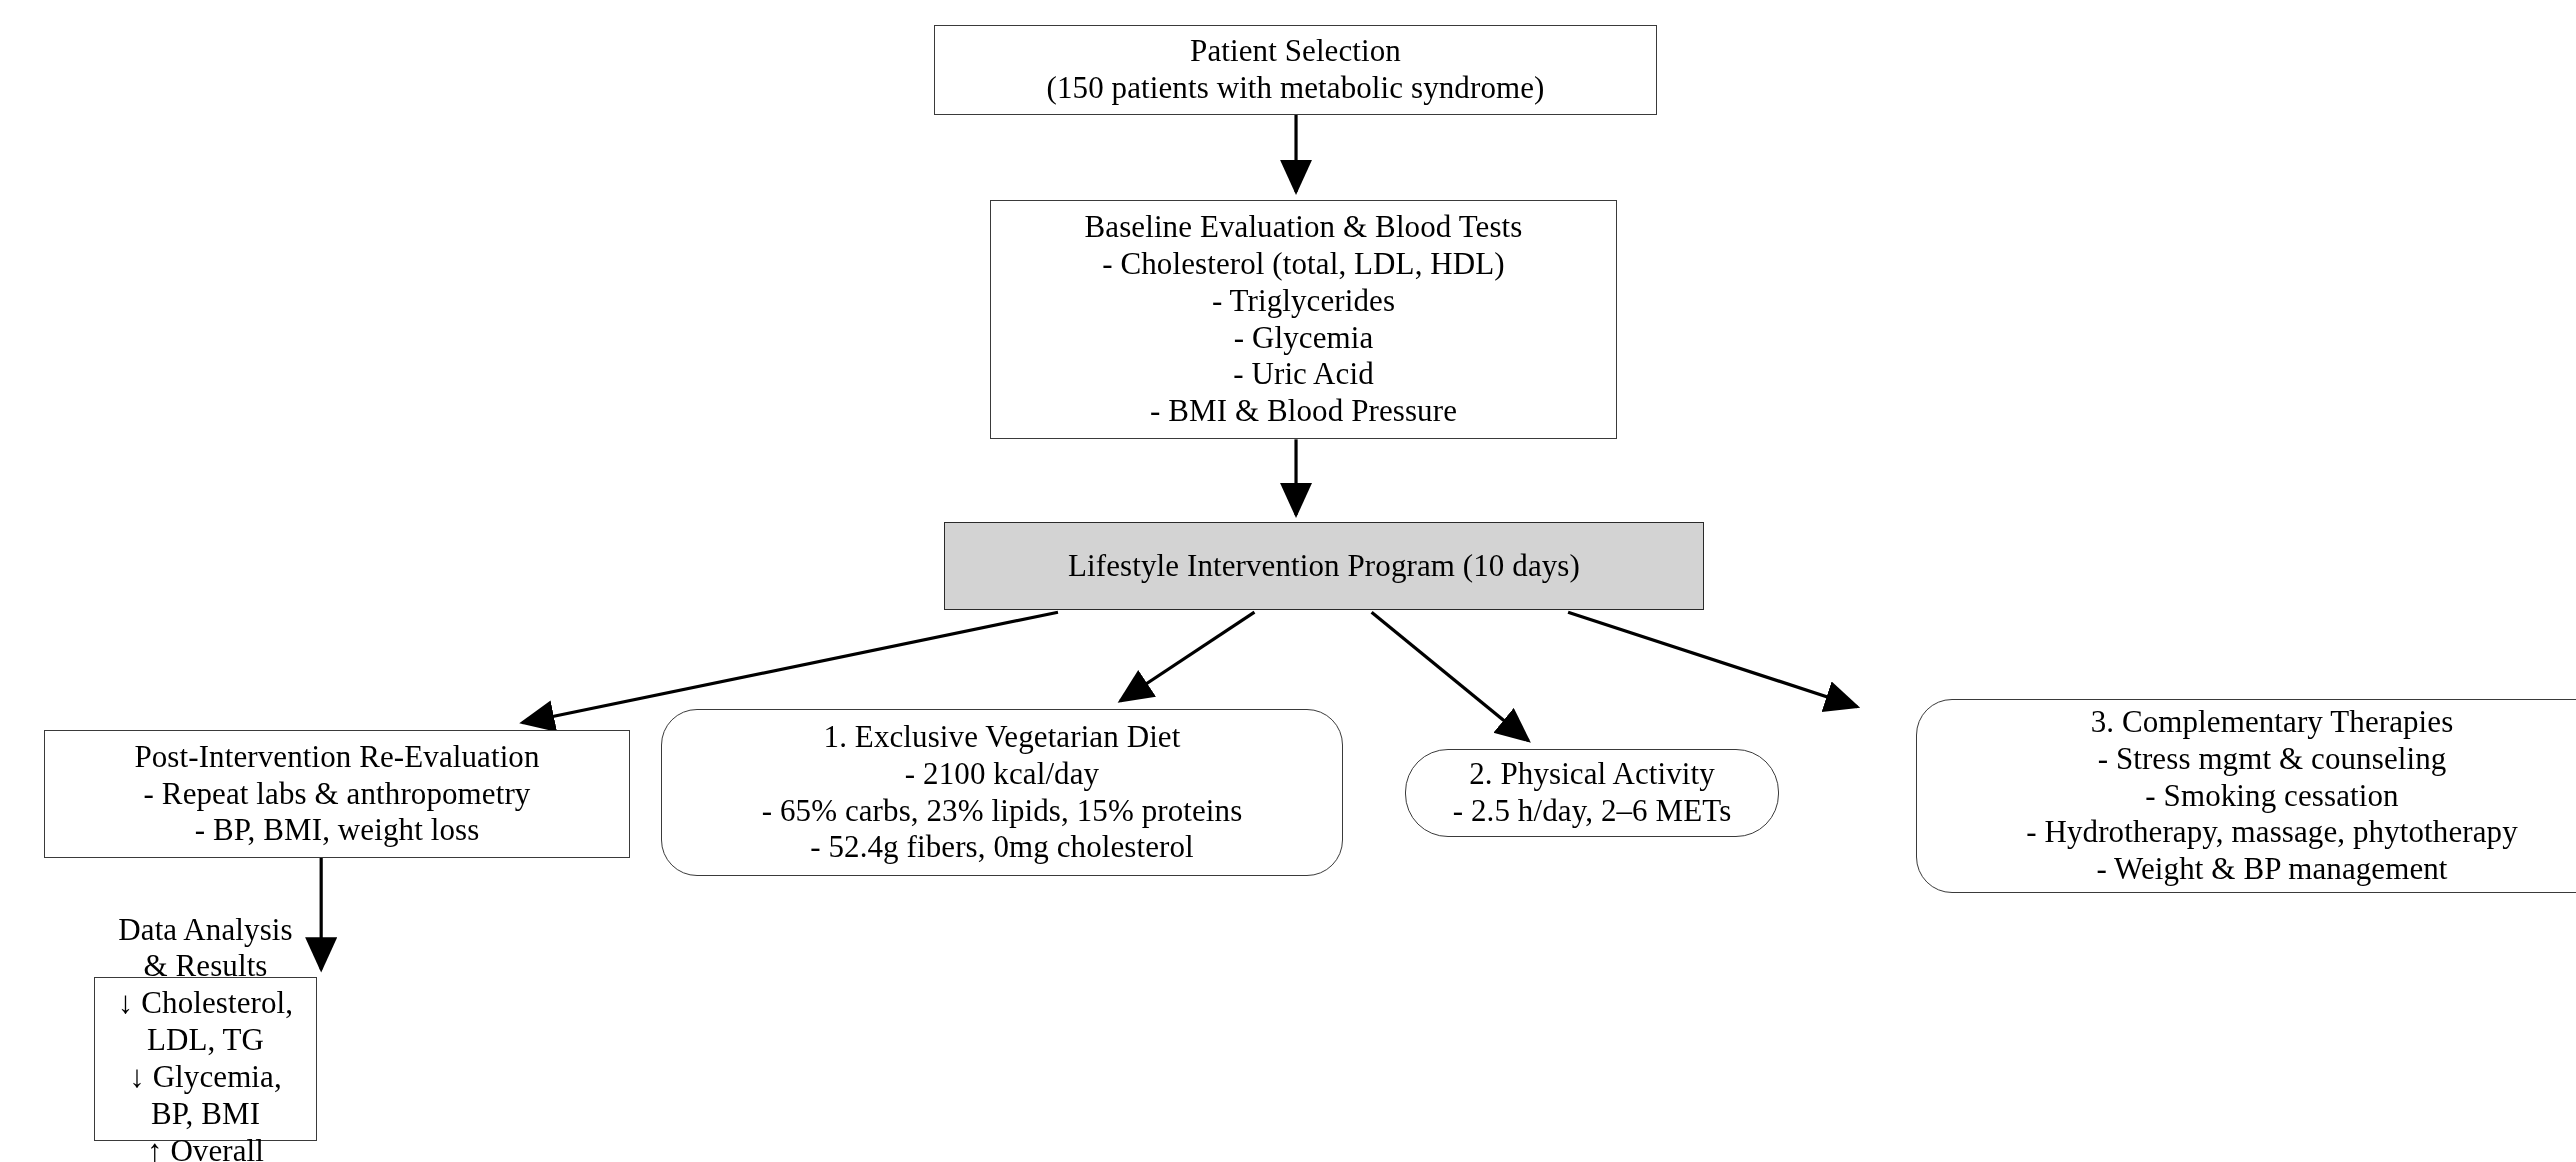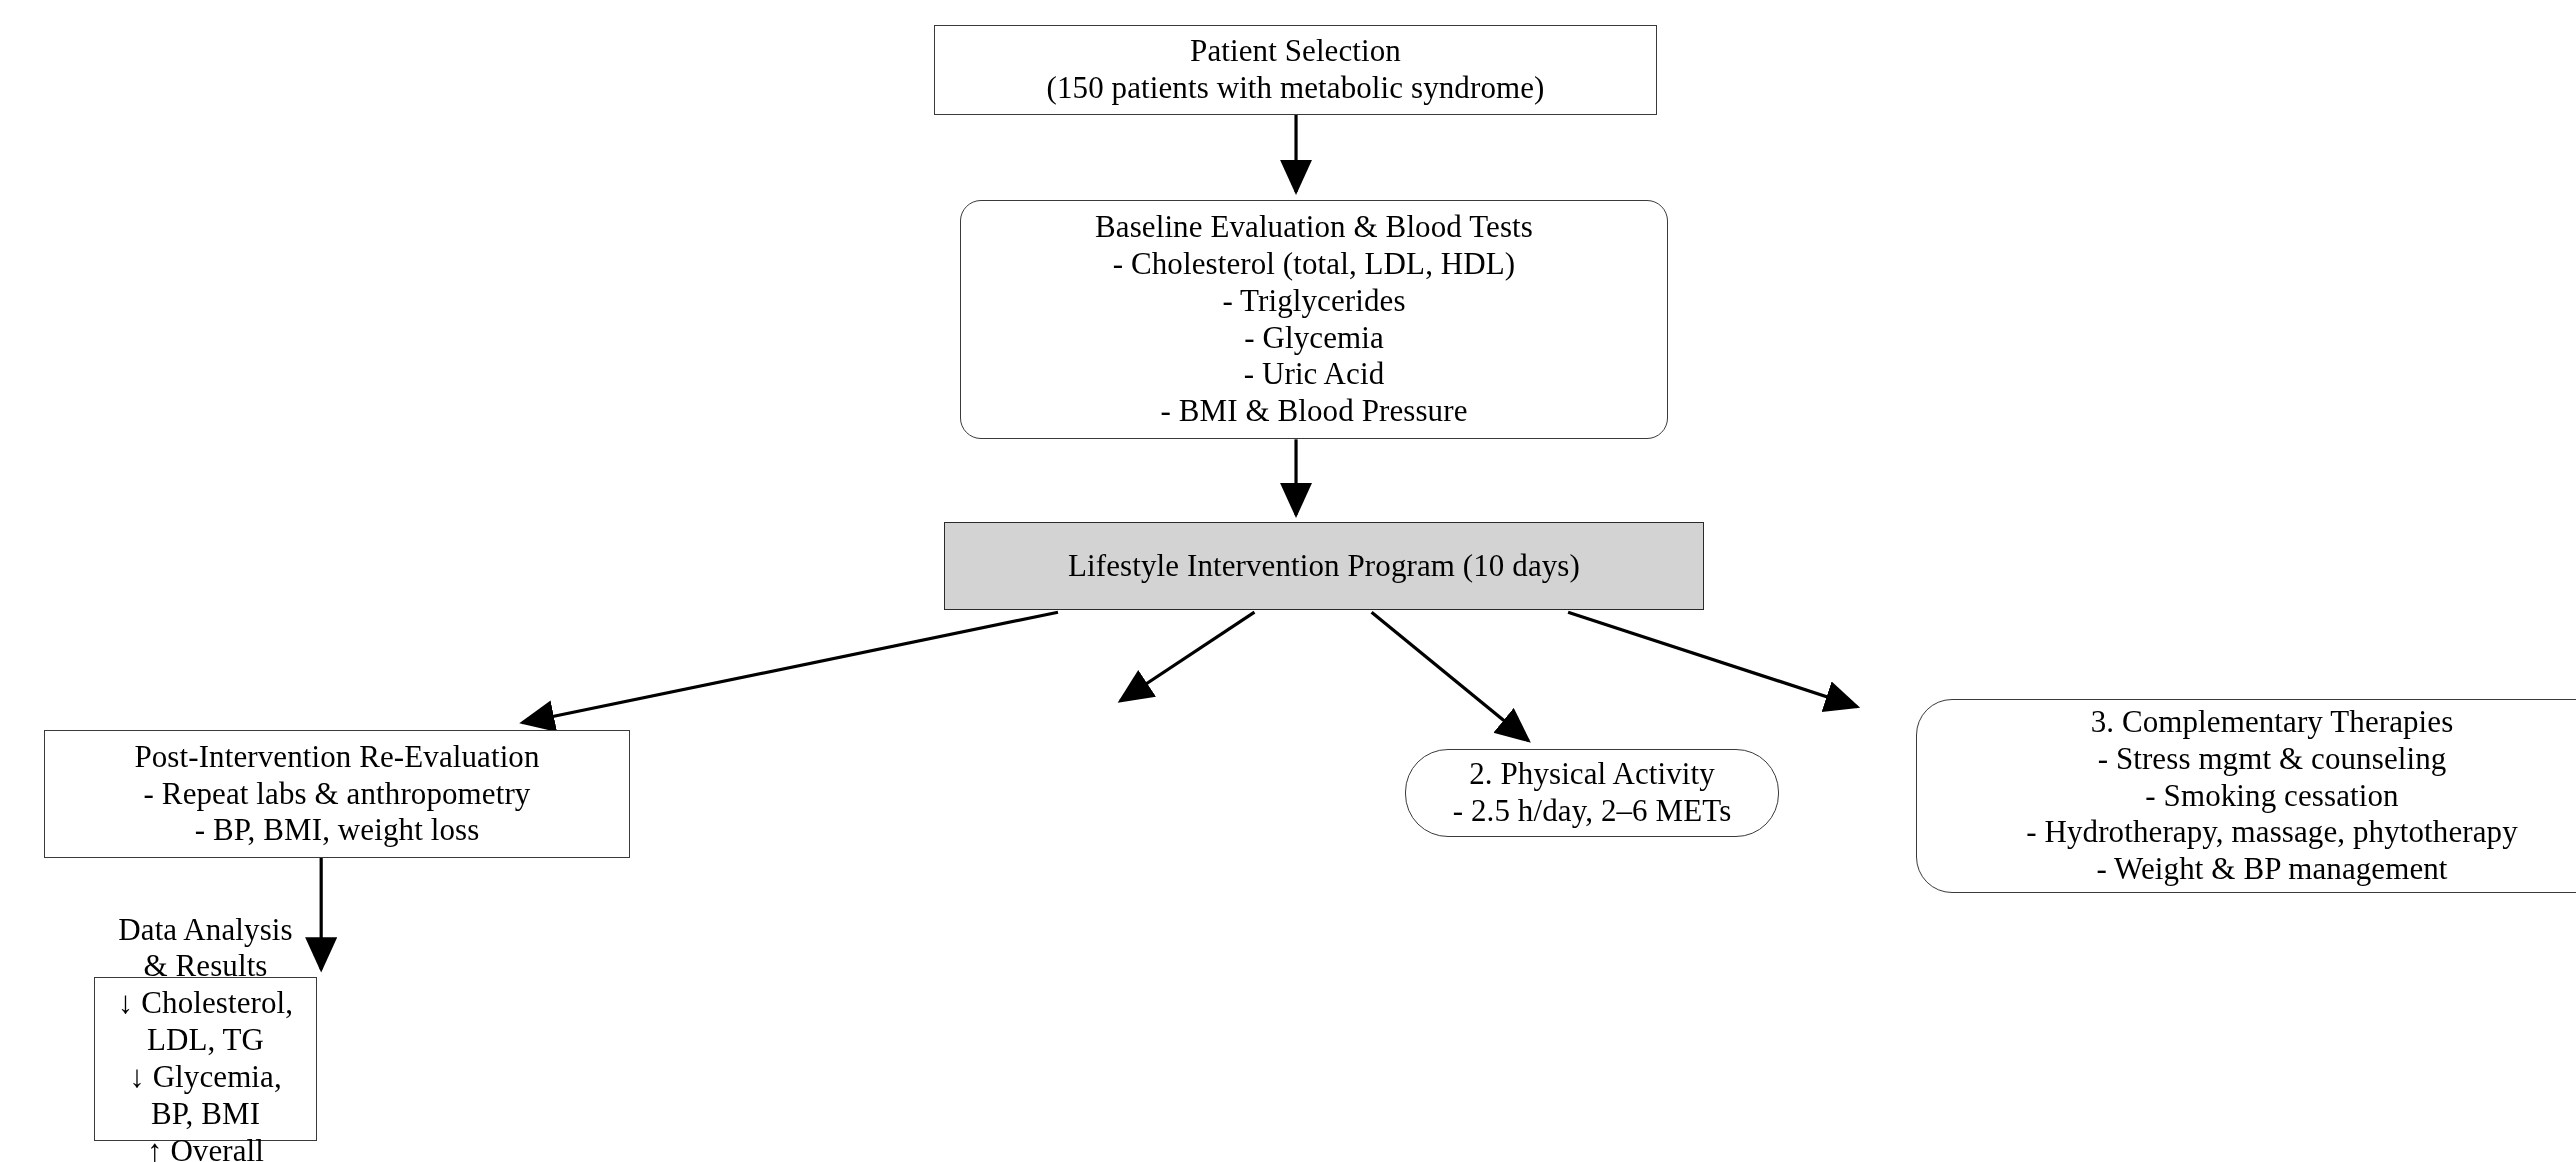--- a/index.html
+++ b/index.html
@@ -75,39 +75,45 @@
       <line x1="1660" y1="648" x2="1966" y2="748"></line>
       <line x1="340" y1="908" x2="340" y2="1026"></line>
     </g>
   </svg>
 
   <div class="node" style="left:934px; top:24.6px; width:723px; height:90px;font-family:Liberation Serif, serif;">
     <span class="txt">Patient Selection
 (150 patients with metabolic syndrome)</span>
   </div>
 
-  <div class="node" style="left:960px; top:200px; width:708px; height:239px;border-radius:21px;">
+  <div class="node" style="left:990px; top:200px; width:627px; height:239px;">
     <span class="txt">Baseline Evaluation &amp; Blood Tests
 - Cholesterol (total, LDL, HDL)
 - Triglycerides
 - Glycemia
 - Uric Acid
 - BMI &amp; Blood Pressure</span>
   </div>
 
   <div class="node shaded" style="left:928px; top:522px; width:760px; height:88px;margin-left:16px;">
     <span class="txt">Lifestyle Intervention Program (10 days)</span>
   </div>
 
   <div class="node" style="left:44px; top:730px; width:586px; height:128px;">
     <span class="txt">Post-Intervention Re-Evaluation
 - Repeat labs &amp; anthropometry
 - BP, BMI, weight loss</span>
   </div>
 
+  <div class="node rounded" style="left:661px; top:709px; width:682px; height:167px;">
+    <span class="txt">1. Exclusive Vegetarian Diet
+- 2100 kcal/day
+- 65% carbs, 23% lipids, 15% proteins
+- 52.4g fibers, 0mg cholesterol</span>
+  </div>
 
   <div class="node rounded" style="left:1405px; top:749px; width:374px; height:88px; border-radius:43px;">
     <span class="txt">2. Physical Activity
 - 2.5 h/day, 2–6 METs</span>
   </div>
 
   <div class="node rounded" style="left:1916px; top:699px; width:712px; height:194px;">
     <span class="txt">3. Complementary Therapies
 - Stress mgmt &amp; counseling
 - Smoking cessation

